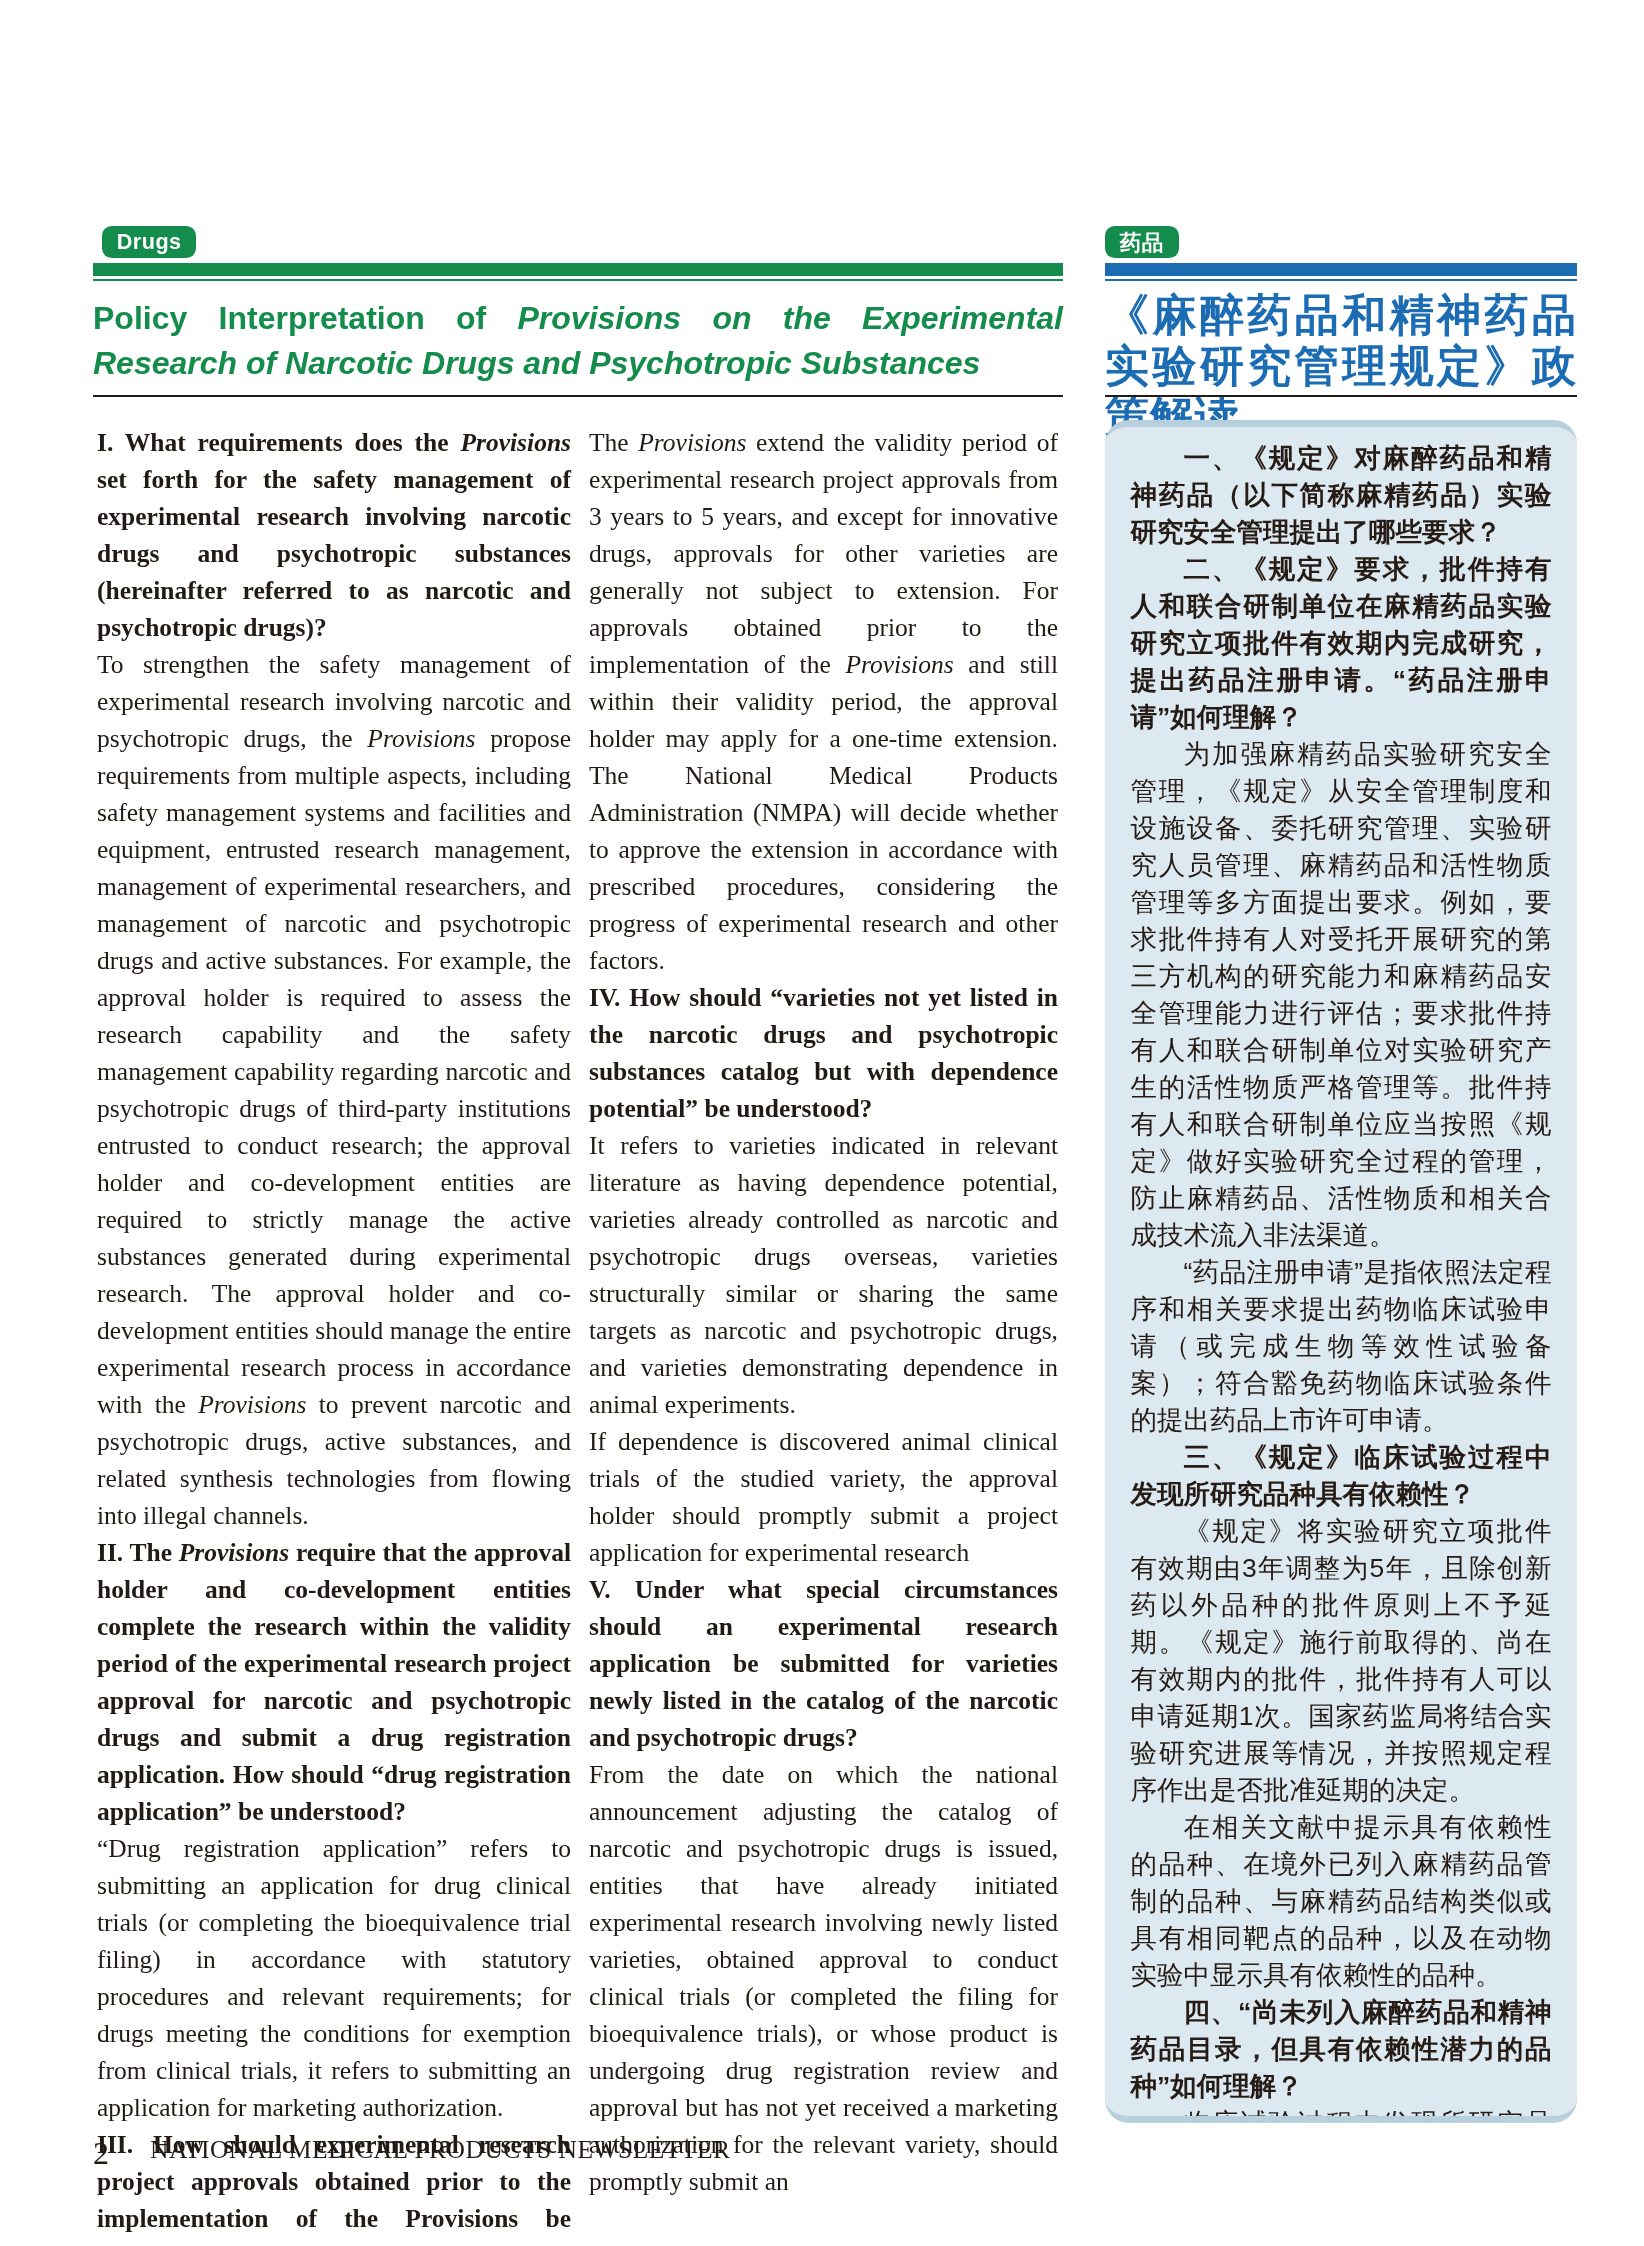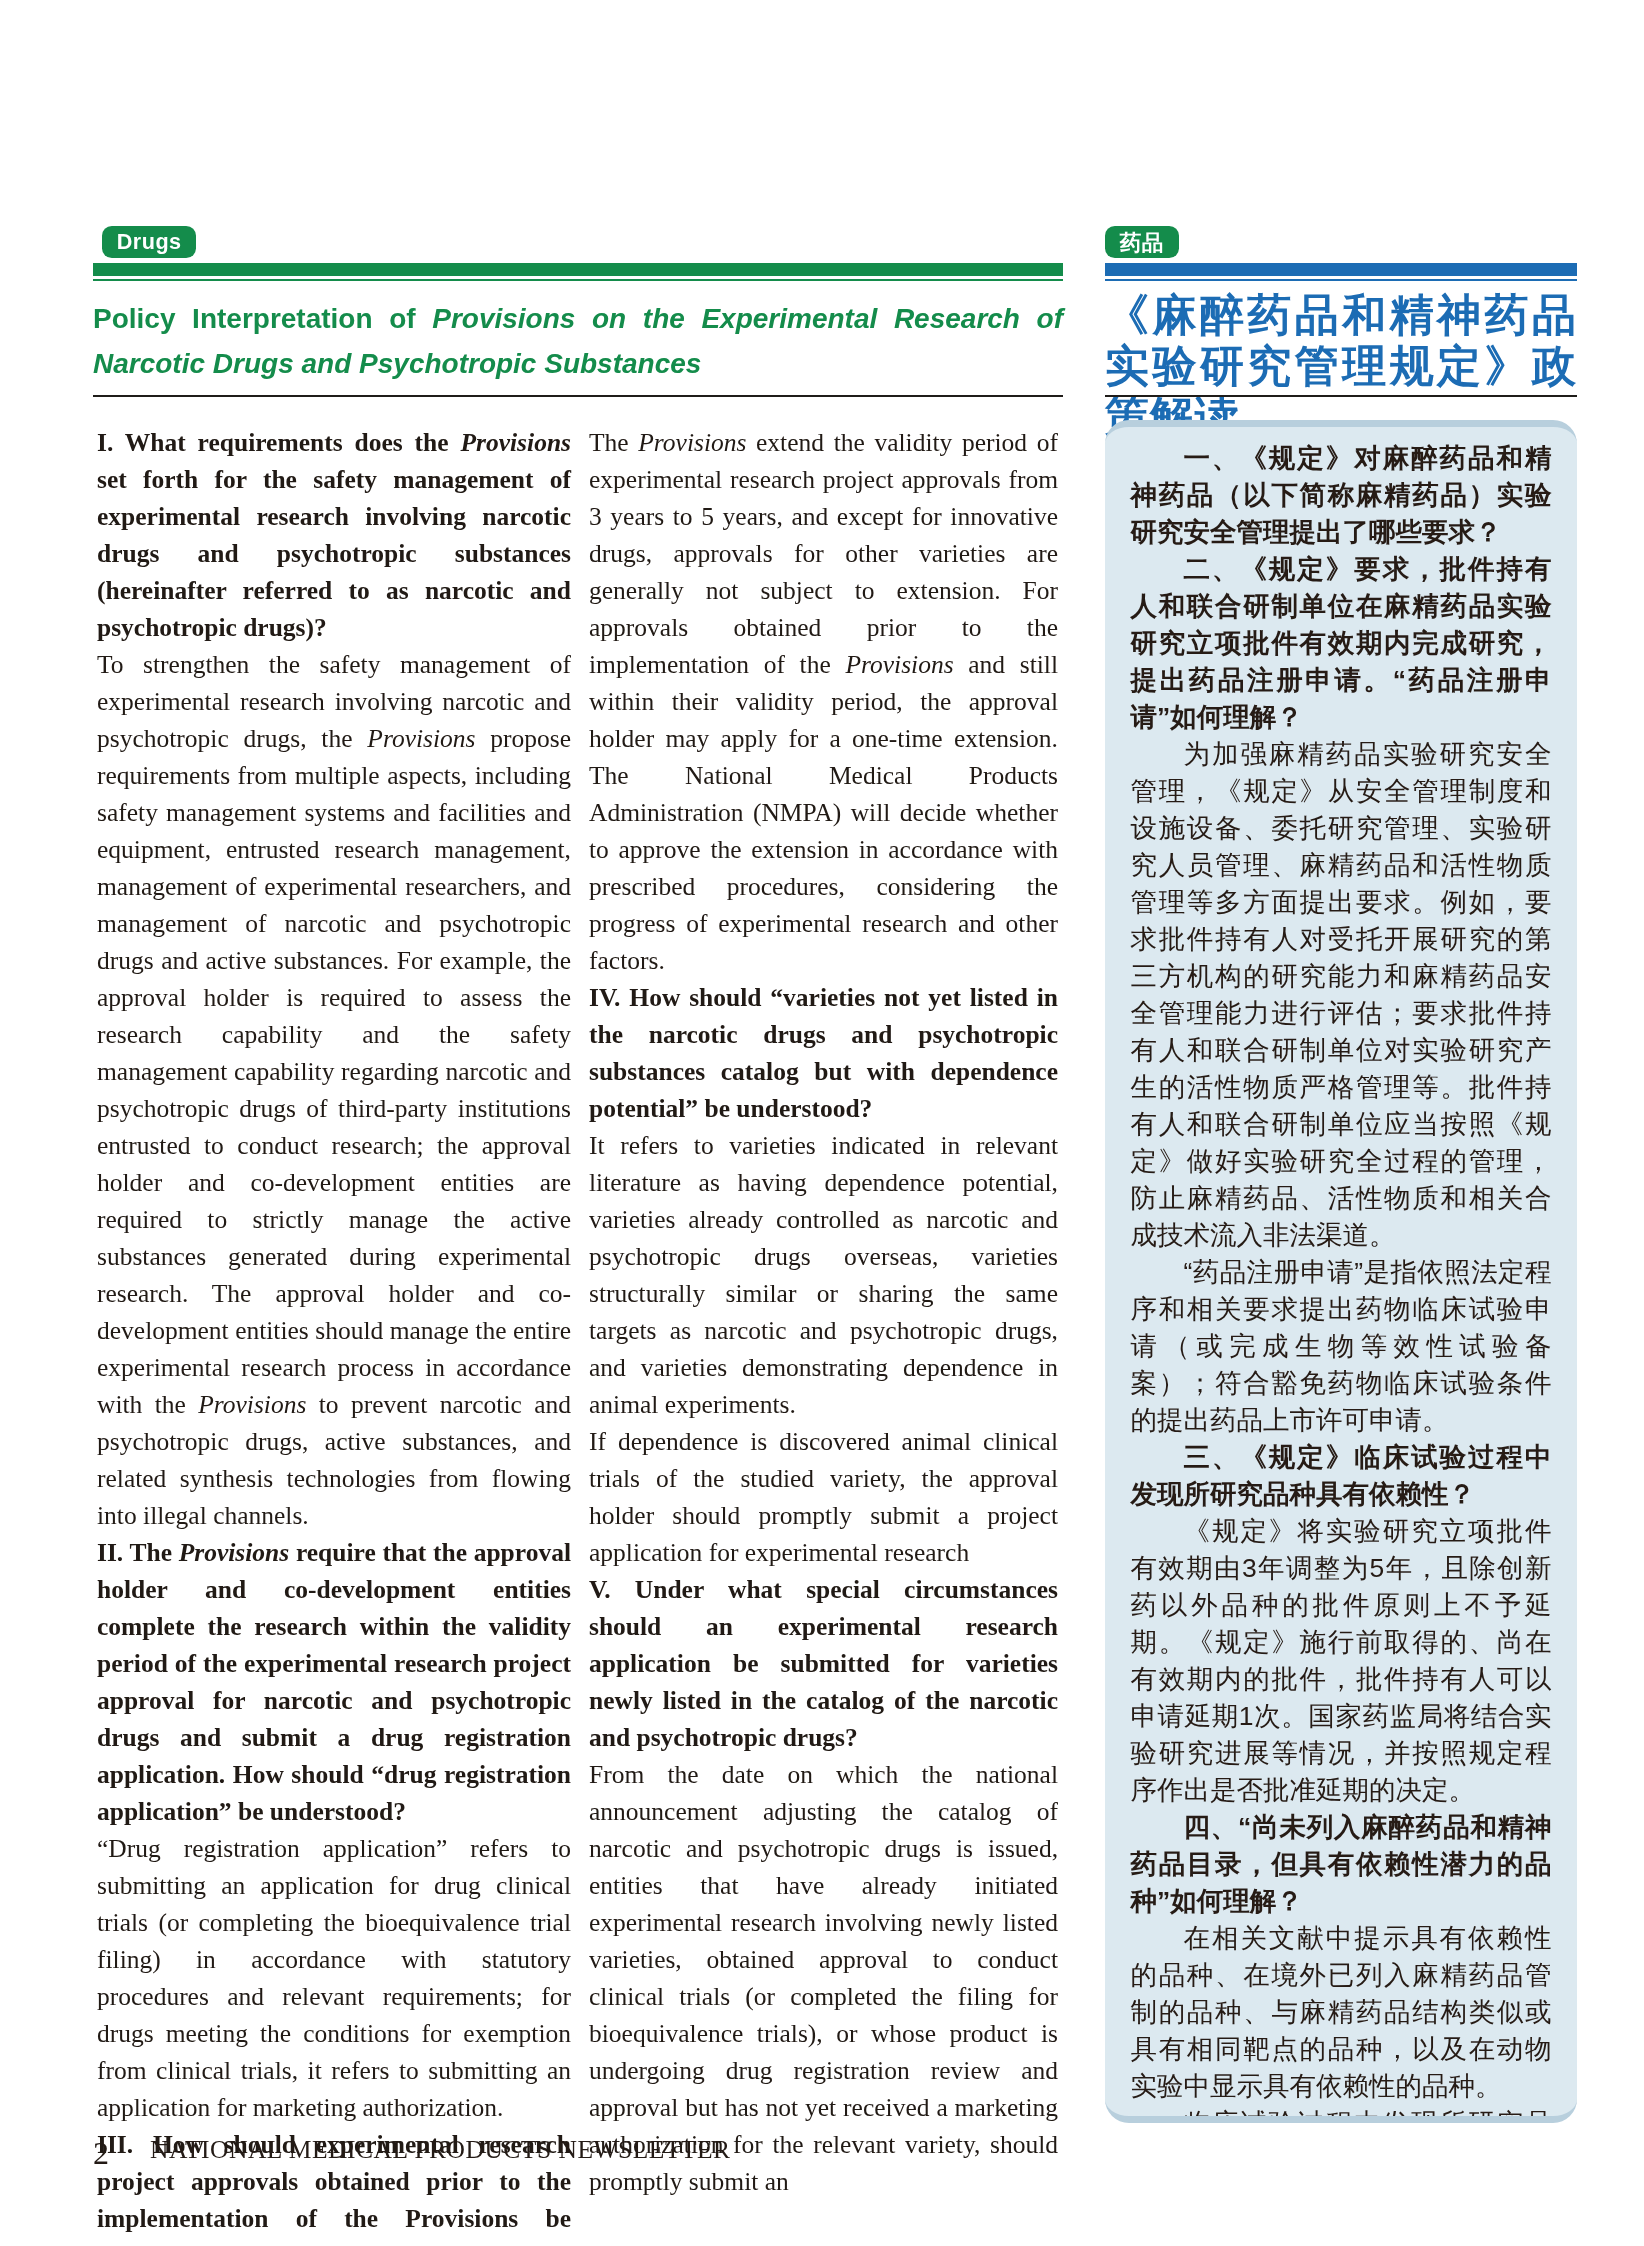--- a/index.html
+++ b/index.html
@@ -17,21 +17,21 @@
   .badge-en{left:102px}
   .badge-cn{left:1105px}
   
   .rule-bar{position:absolute;top:263px;height:12.7px}
   .rule-line{position:absolute;top:279px;height:2px}
   .rule-en{left:93px;width:970px;background:var(--green,#148c4b)}
   .rule-cn{left:1105px;width:472px;background:var(--blue,#1c6cb4)}
   
   .title-en{
     position:absolute;left:93px;top:296px;width:970px;margin:0;
-    font-family:"Liberation Sans",sans-serif;font-weight:bold;font-size:28px;line-height:45px;
+    font-family:"Liberation Sans",sans-serif;font-weight:bold;font-size:32px;line-height:45px;
     color:var(--green,#148c4b);text-align:justify;
   }
   .title-cn{
     position:absolute;left:1105px;top:289px;width:472px;margin:0;
     font-family:"Liberation Sans","DejaVu Sans",sans-serif;font-weight:bold;font-size:44px;line-height:51px;
     color:var(--blue,#1c6cb4);text-align:justify;letter-spacing:1px;
   }
   
   .hairline{position:absolute;top:395px;height:2px;background:#1f1c19}
   .hl-en{left:93px;width:970px}
@@ -96,22 +96,22 @@
       <p class="para"><span>From the date on which the national announcement adjusting the catalog of narcotic and psychotropic drugs is issued, entities that have already initiated experimental research involving newly listed varieties, obtained approval to conduct clinical trials (or completed the filing for bioequivalence trials), or whose product is undergoing drug registration review and approval but has not yet received a marketing authorization for the relevant variety, should promptly submit an</span></p>
     </div>
 
   <div class="panel">
       <p class="para"><span class="b">一、《规定》对麻醉药品和精神药品（以下简称麻精药品）实验研究安全管理提出了哪些要求？</span></p>
       <p class="para"><span class="b">二、《规定》要求，批件持有人和联合研制单位在麻精药品实验研究立项批件有效期内完成研究，提出药品注册申请。“药品注册申请”如何理解？</span></p>
       <p class="para"><span>为加强麻精药品实验研究安全管理，《规定》从安全管理制度和设施设备、委托研究管理、实验研究人员管理、麻精药品和活性物质管理等多方面提出要求。例如，要求批件持有人对受托开展研究的第三方机构的研究能力和麻精药品安全管理能力进行评估；要求批件持有人和联合研制单位对实验研究产生的活性物质严格管理等。批件持有人和联合研制单位应当按照《规定》做好实验研究全过程的管理，防止麻精药品、活性物质和相关合成技术流入非法渠道。</span></p>
       <p class="para"><span>“药品注册申请”是指依照法定程序和相关要求提出药物临床试验申请（或完成生物等效性试验备案）；符合豁免药物临床试验条件的提出药品上市许可申请。</span></p>
       <p class="para"><span class="b">三、《规定》临床试验过程中发现所研究品种具有依赖性？</span></p>
       <p class="para"><span>《规定》将实验研究立项批件有效期由3年调整为5年，且除创新药以外品种的批件原则上不予延期。《规定》施行前取得的、尚在有效期内的批件，批件持有人可以申请延期1次。国家药监局将结合实验研究进展等情况，并按照规定程序作出是否批准延期的决定。</span></p>
+      <p class="para"><span>在相关文献中提示具有依赖性的品种、在境外已列入麻精药品管制的品种、与麻精药品结构类似或具有相同靶点的品种，以及在动物实验中显示具有依赖性的品种。</span></p>
       <p class="para"><span class="b">四、“尚未列入麻醉药品和精神药品目录，但具有依赖性潜力的品种”如何理解？</span></p>
-      <p class="para"><span>在相关文献中提示具有依赖性的品种、在境外已列入麻精药品管制的品种、与麻精药品结构类似或具有相同靶点的品种，以及在动物实验中显示具有依赖性的品种。</span></p>
       <p class="para"><span>临床试验过程中发现所研究品种具有依赖性，批件持有人也应及时提出实验研究立项申请。</span></p>
     </div>
 
   <div class="footer">
     <span class="pagenum">2</span>
     <span class="journal">NATIONAL MEDICAL PRODUCTS NEWSLETTER</span>
   </div>
 
 </div>
 

